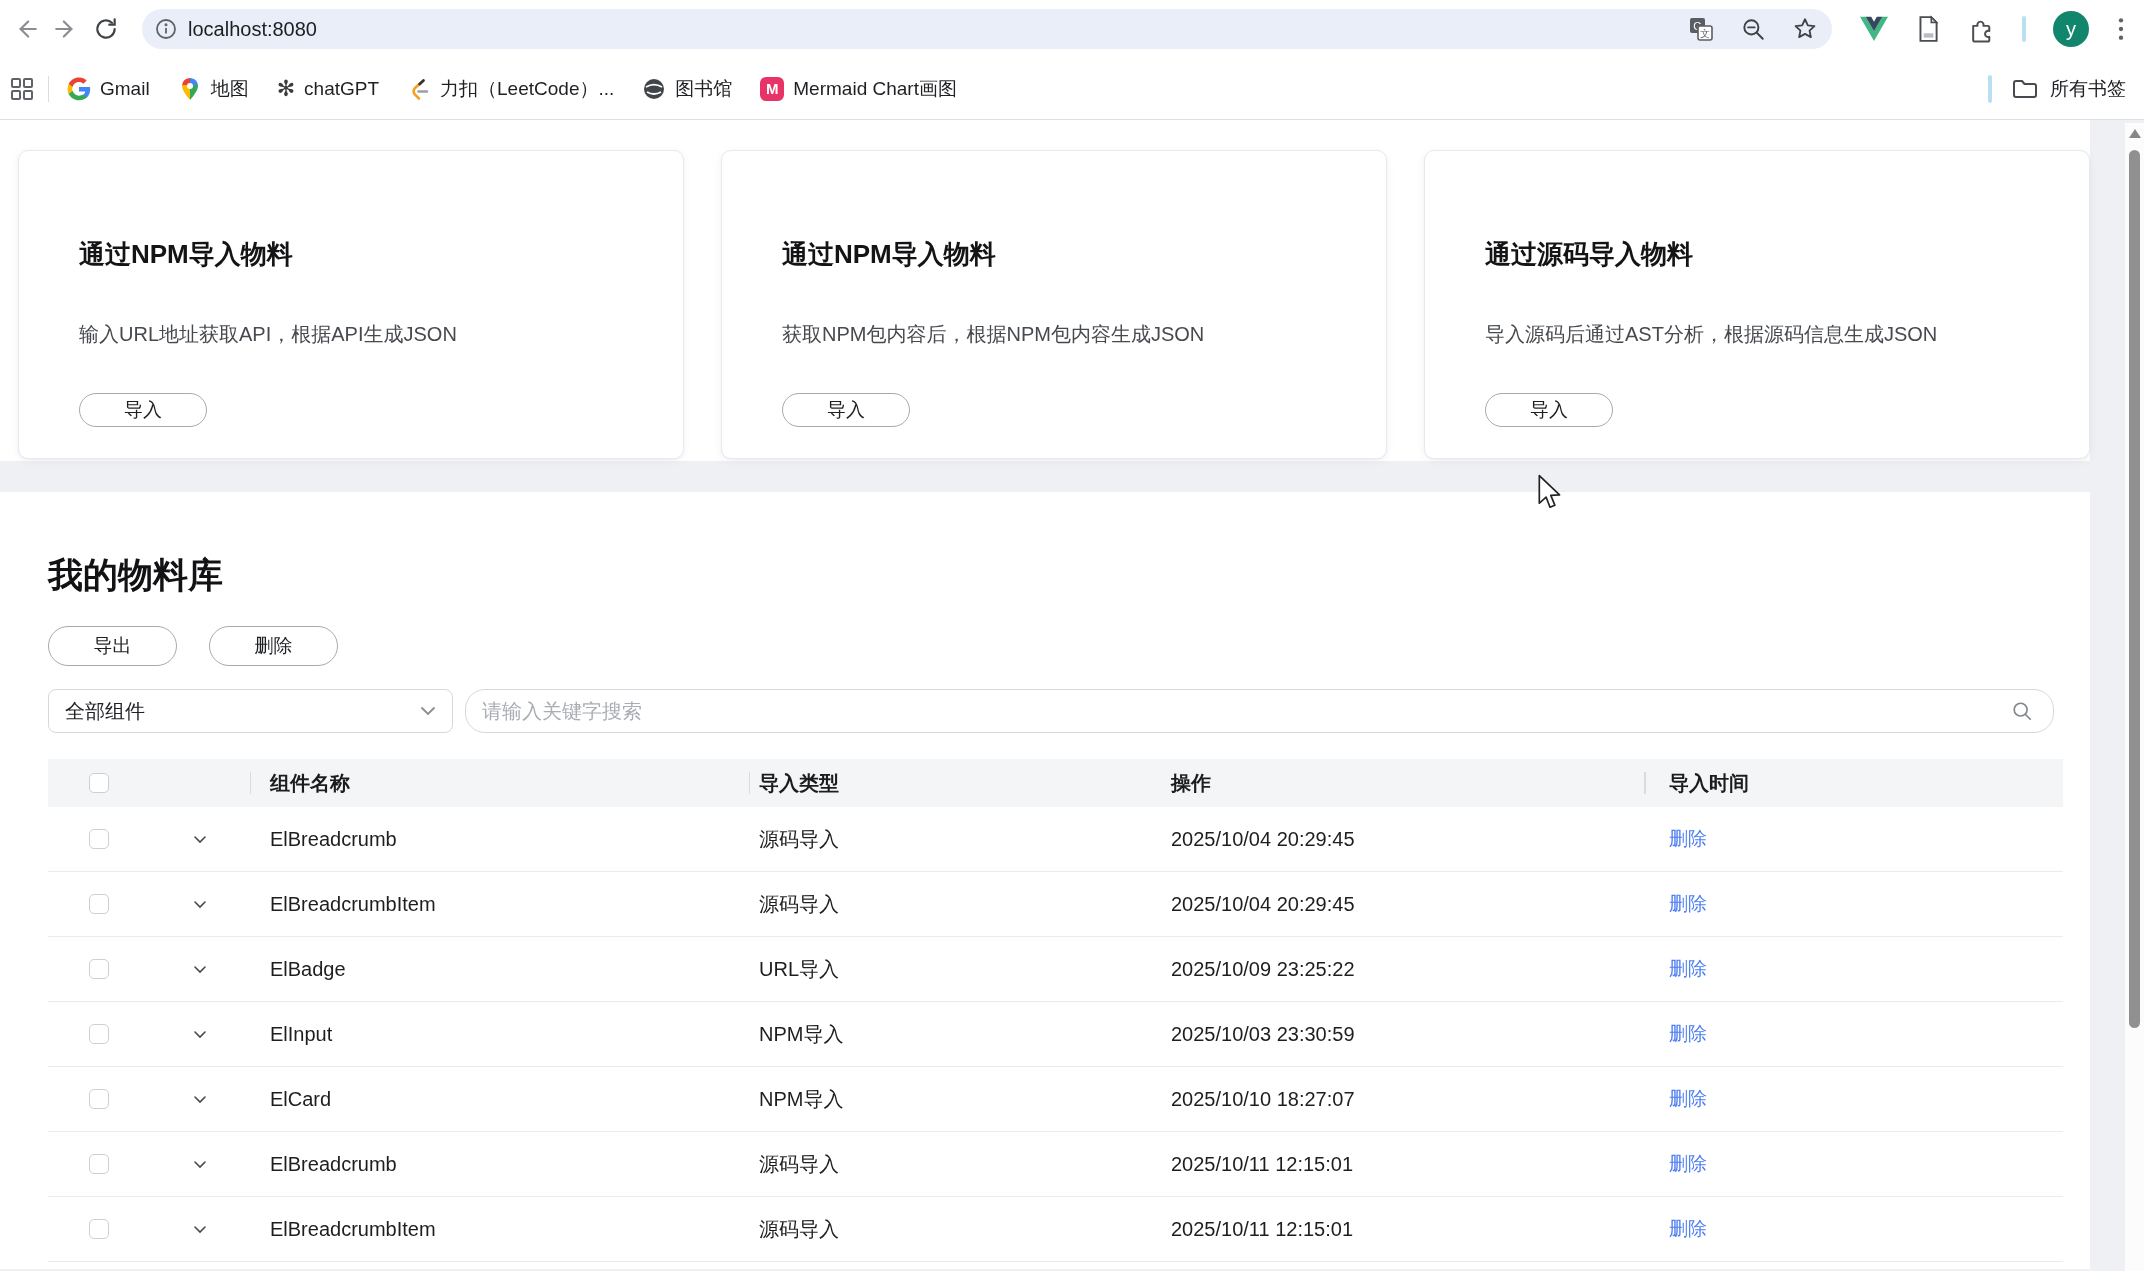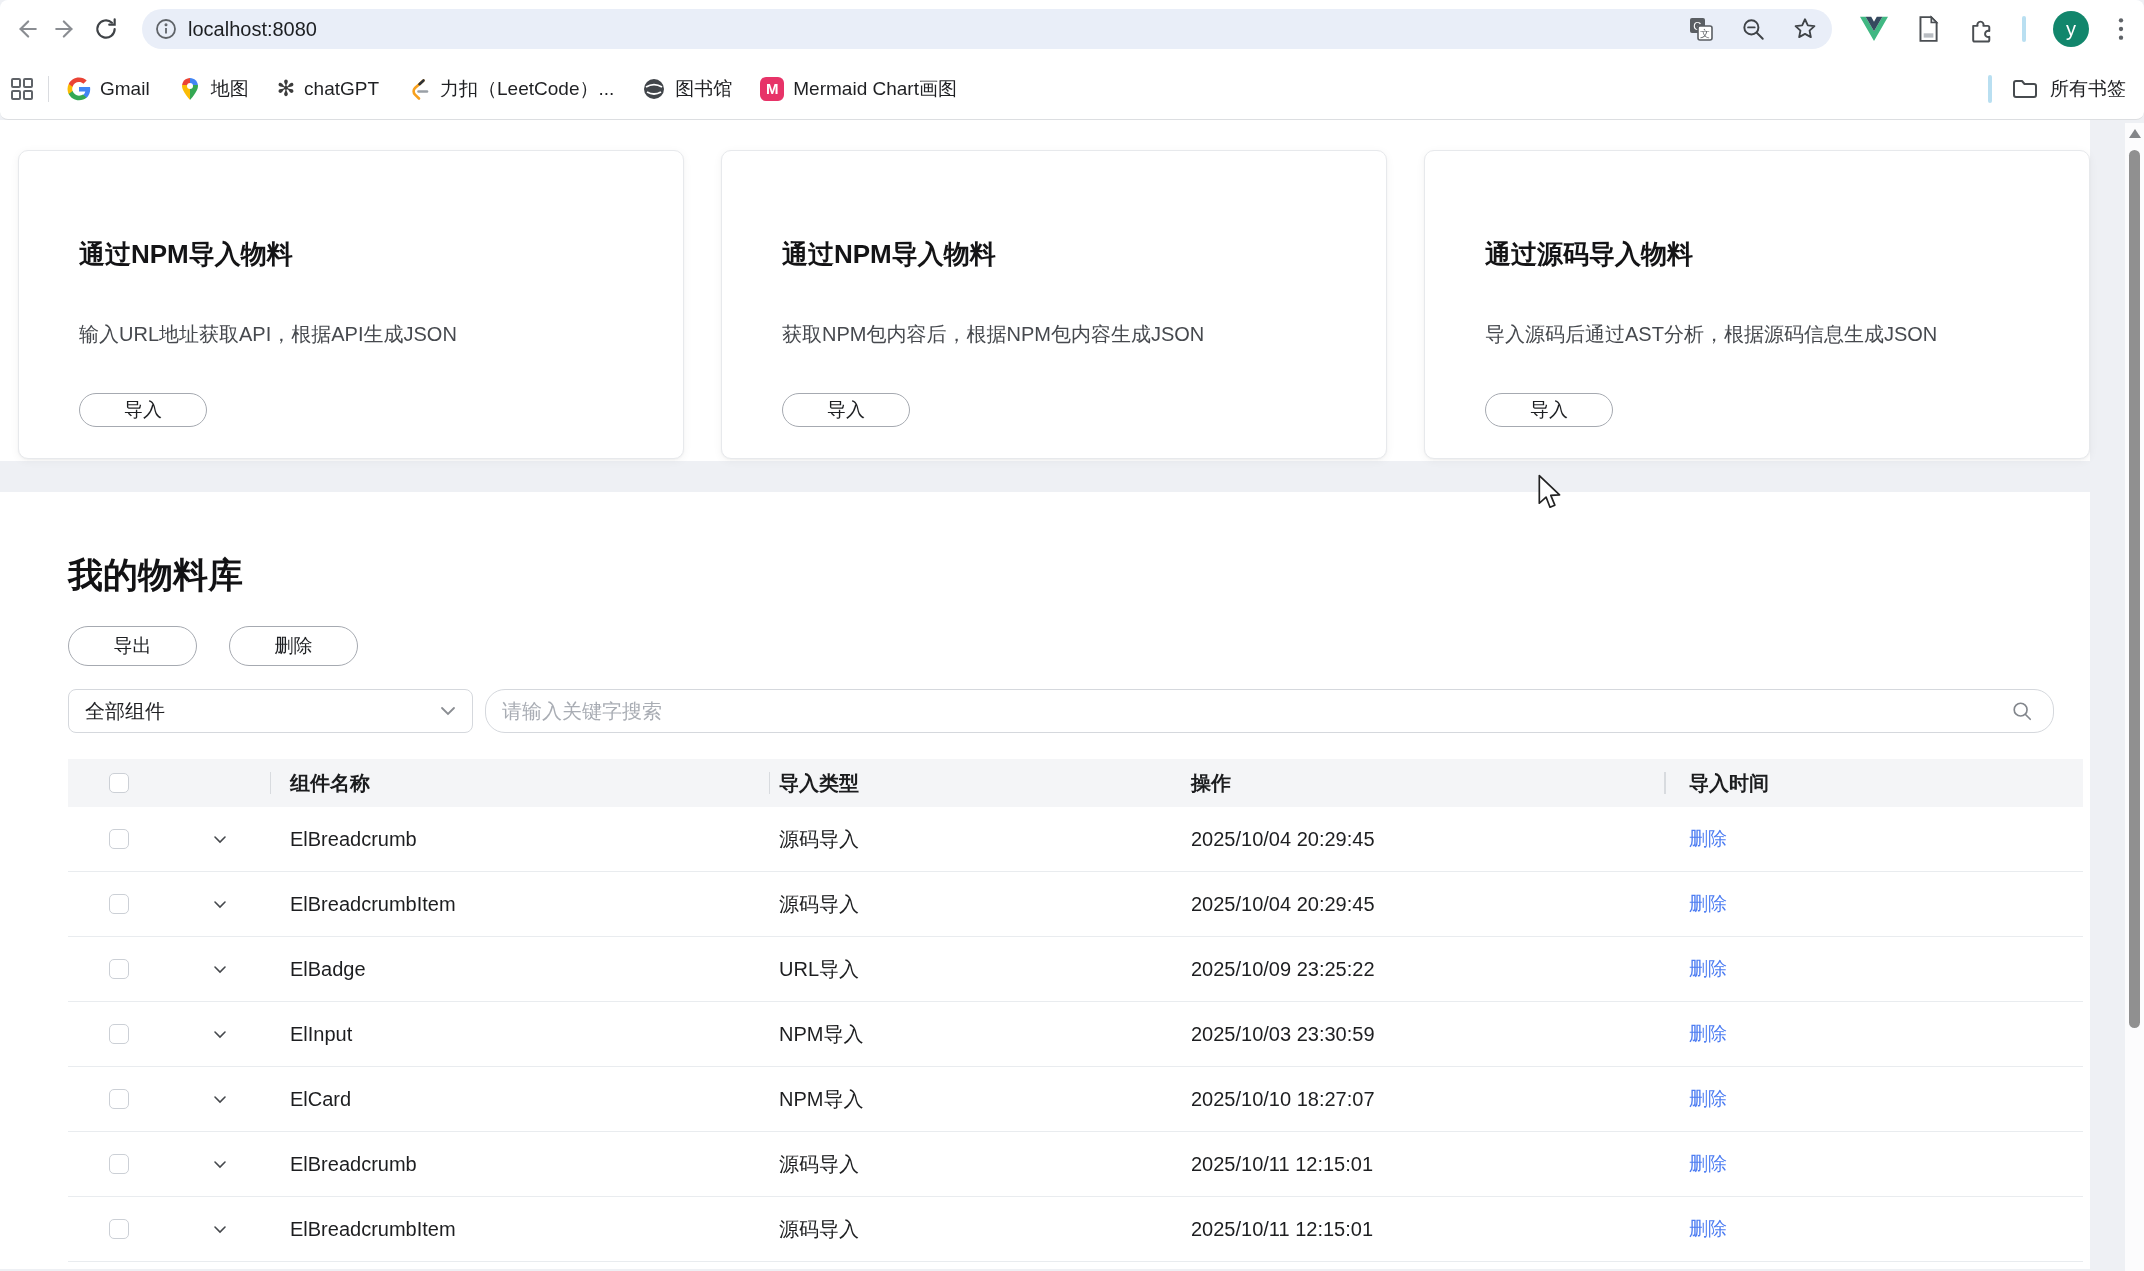--- a/index.html
+++ b/index.html
@@ -1,21 +1,21 @@
 <!DOCTYPE html>
 <html><head>
 <meta charset="utf-8">
 <style>
   * { margin:0; padding:0; box-sizing:border-box; }
   html,body { width:2144px; height:1271px; overflow:hidden; }
   body { font-family:"Liberation Sans","DejaVu Sans",sans-serif; color:#202124; background:#eef0f4; }
   .screen { position:relative; width:2144px; height:1271px; }
 
   
-  .chrome { background:#ffffff; border-bottom:1px solid #dcdee1;border-radius:8px; }
+  .chrome { background:#ffffff; border-bottom:1px solid #dcdee1; }
   .toolbar { height:58px; display:flex; align-items:center; padding:0 18px 0 6px; }
   .nav-btn { width:40px; height:40px; display:flex; align-items:center; justify-content:center; border:none; background:transparent; cursor:pointer; }
   .omnibox { flex:1; height:40px; margin:0 0 0 16px; background:#e9eef8; border-radius:20px; display:flex; align-items:center; padding:0 14px 0 12px; }
   .omnibox .url { font-size:20px; color:#1c1e21; margin-left:10px; flex:1; }
   .omni-icons { display:flex; align-items:center; gap:26px; }
   .toolbar-right { display:flex; align-items:center; gap:27px; margin-left:28px; }
   .tb-divider { width:4px; height:26px; border-radius:2px; background:#b9dff1; }
   .avatar { width:36px; height:36px; border-radius:50%; background:#12866c; color:#fff; font-size:20px; display:flex; align-items:center; justify-content:center; }
 
   .bookmarks { height:61px; display:flex; align-items:center; padding:0 18px 0 10px; }
@@ -32,21 +32,21 @@
   .page { width:2125px; height:1148px; background:#eef0f4; }
   .white-wrap { background:#fff; width:2090px; }
   .cards-section { padding:30px 0 2px 18px; height:341px; display:flex; gap:37px; }
   .card { width:667px; height:309px; background:#fff; border:1px solid #e7e9ec; border-radius:10px;
           box-shadow:0 1px 2px rgba(0,0,0,.04), 0 2px 10px rgba(0,0,0,.05); padding:86px 40px 0 60px; }
   .card h3 { font-size:26px; font-weight:700; color:#141416; }
   .card p { font-size:20px; color:#46494e; margin-top:49px; white-space:nowrap; }
   .pill-btn { margin-top:45px; width:128px; height:34px; border-radius:21px; background:#fff; border:1px solid #a6aab1;
               font-size:19px; color:#1d1f22; cursor:pointer; font-family:inherit; }
   .section-gap { height:31px; }
-  .library-section { height:777px; padding:60px 26px 0 68px; }
+  .library-section { height:777px; padding:60px 26px 0 48px; }
   .library-section h2 { font-size:35px; font-weight:700; color:#121214; }
   .lib-actions { margin-top:27px; display:flex; gap:32px; }
   .lib-actions .pill-btn { margin-top:0; width:129px; height:40px; border-radius:20px; }
   .lib-controls { margin-top:23px; display:flex; gap:12px; }
   .select-box { width:405px; height:44px; border:1px solid #d5d8dd; border-radius:8px; background:#fff;
                 display:flex; align-items:center; padding:0 16px; cursor:pointer; }
   .select-box .val { font-size:20px; color:#202124; flex:1; }
   .search-box { flex:1; height:44px; border:1px solid #d5d8dd; border-radius:20px; background:#fff;
                 display:flex; align-items:center; padding:0 20px 0 2px; margin-right:10px; }
   .search-box input { flex:1; border:none; outline:none; font-size:20px; color:#202124; padding:0 14px; background:transparent; font-family:inherit; }

